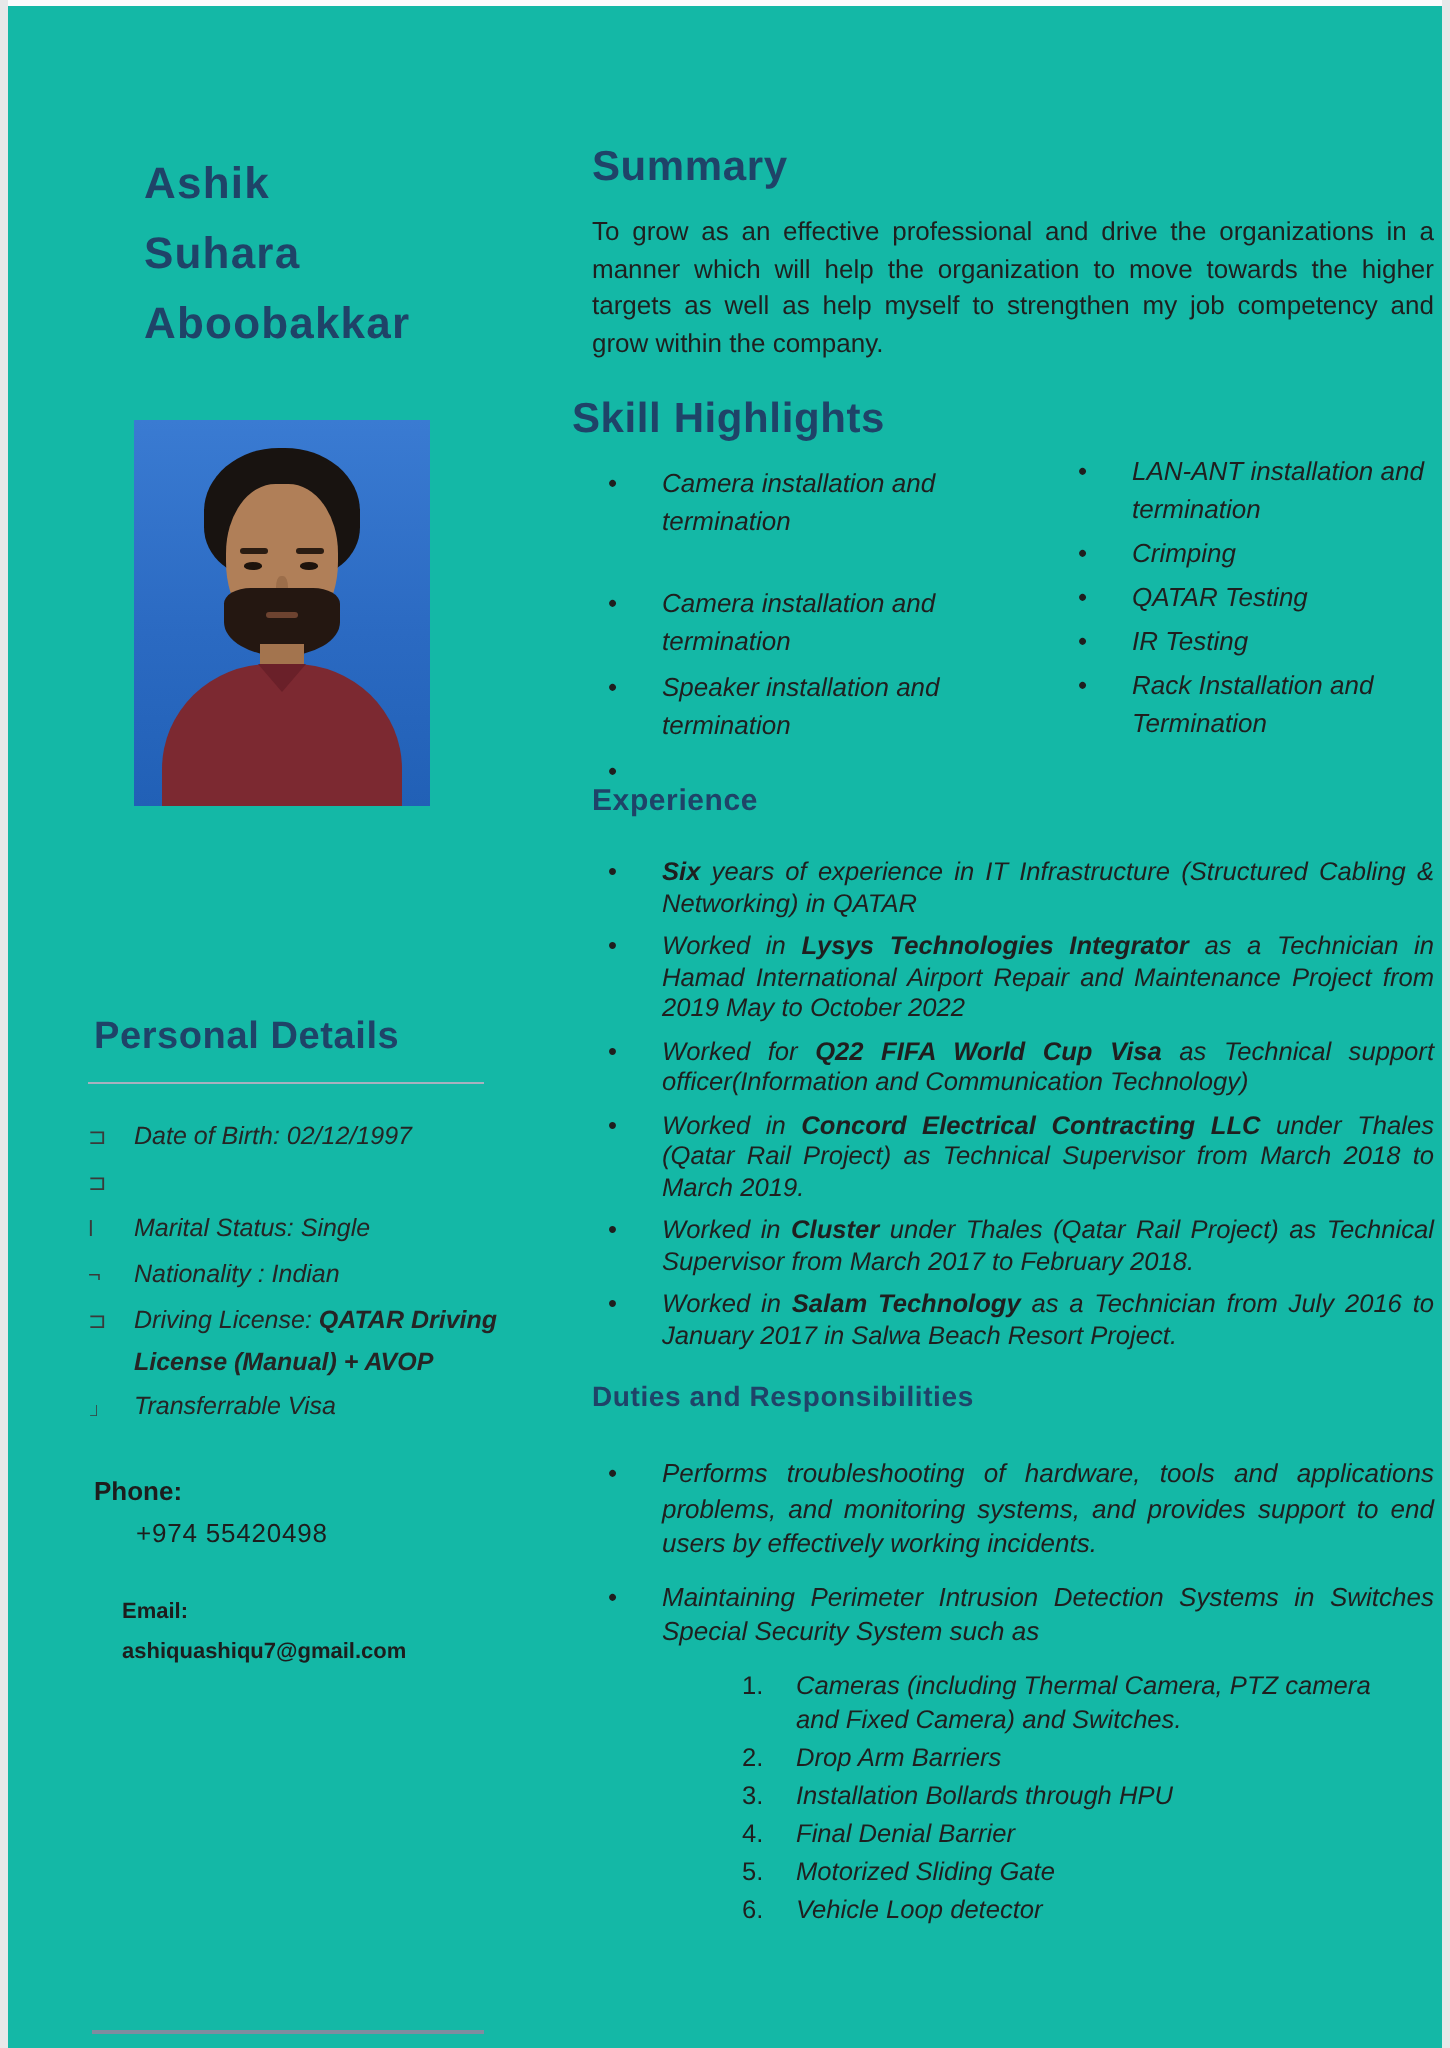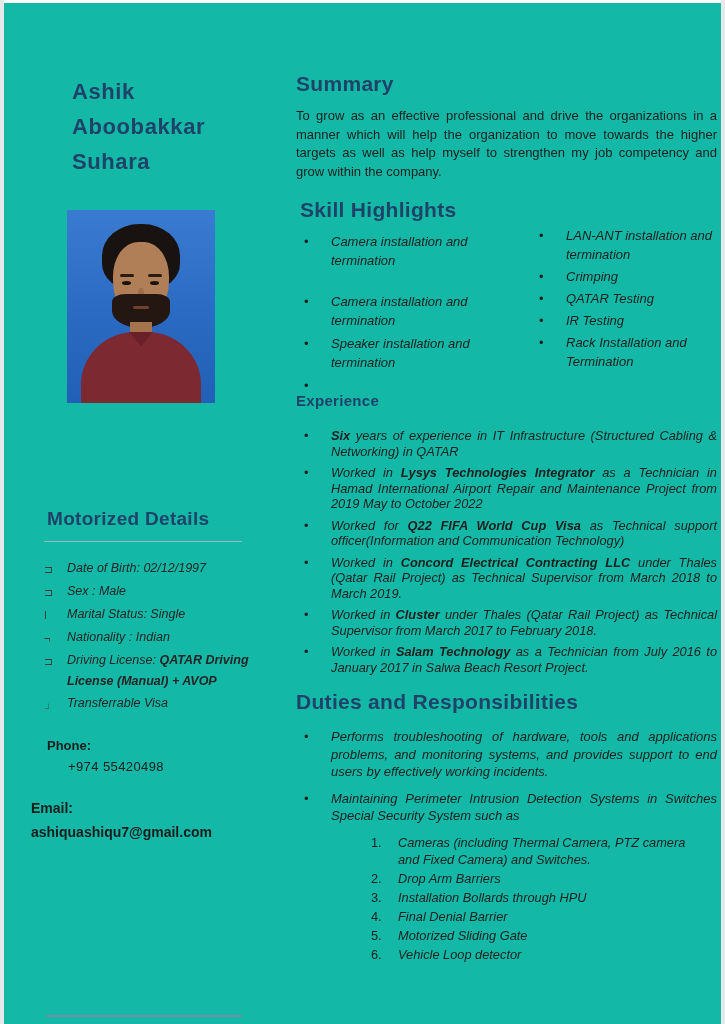--- a/index.html
+++ b/index.html
@@ -45,45 +45,45 @@
     font-size:19px;font-weight:700;color:#1f4368;letter-spacing:0.4px;
   }
   .pd-rule{position:absolute;left:40px;top:541px;width:198px;height:1px;background:#a7b1bf;}
   .pd-list{position:absolute;left:40px;top:558px;width:208px;font-size:12.5px;color:#252525;line-height:21px;}
   .pd-list .li{margin-bottom:1px;}
   .pd-list .marker{flex:0 0 23px;font-size:11px;color:#3a3a3a;padding-top:1px;}
 
   .phone-block{position:absolute;left:43px;top:738px;width:210px;font-size:13px;color:#1d1d1d;}
   .phone-label{font-weight:700;}
   .phone-value{margin-top:6px;padding-left:21px;letter-spacing:0.4px;}
-  .email-block{position:absolute;left:27px;top:800px;width:230px;font-size:14px;color:#1d1d1d;}
+  .email-block{position:absolute;left:57px;top:800px;width:230px;font-size:11px;color:#1d1d1d;}
   .email-label{font-weight:700;}
   .email-value{margin-top:8px;font-weight:700;}
   .bottom-rule{position:absolute;left:42px;top:1015px;width:196px;height:2px;background:#7f8c9f;}
   .sec-title{font-weight:700;color:#1f4368;letter-spacing:0.3px;}
   .summary-title{position:absolute;left:292px;top:72px;font-size:21px;}
   .summary-body{
     position:absolute;left:292px;top:107px;width:421px;
     font-size:13px;line-height:18.5px;color:#1f1f1f;text-align:justify;
   }
-  .skills-title{position:absolute;left:296px;top:198px;font-size:21px;}
+  .skills-title{position:absolute;left:282px;top:198px;font-size:21px;}
   .skills-left{position:absolute;left:292px;top:232px;width:228px;font-size:13px;line-height:19px;color:#1f1f1f;}
   .skills-left .li{margin-bottom:4px;}
   .skills-right{position:absolute;left:527px;top:226px;width:186px;font-size:13px;line-height:19px;color:#1f1f1f;}
   .skills-right .li{margin-bottom:3px;}
   .skill-marker{flex:0 0 27px;text-align:left;padding-left:8px;}
   .gap-after{margin-bottom:22px !important;}
 
   .exp-title{position:absolute;left:292px;top:392px;font-size:15px;}
   .exp-list{position:absolute;left:292px;top:428px;width:421px;font-size:12.8px;line-height:15.5px;color:#1f1f1f;}
   .exp-list .li{margin-bottom:6px;}
   .exp-list .li-text{text-align:justify;}
   .exp-list .marker{flex:0 0 27px;padding-left:8px;}
 
-  .duties-title{position:absolute;left:292px;top:690px;font-size:21px;}
+  .duties-title{position:absolute;left:292px;top:690px;font-size:14px;}
   .duties-list{position:absolute;left:292px;top:728px;width:421px;font-size:13px;line-height:17.5px;color:#1f1f1f;}
   .duties-list .li{margin-bottom:9px;}
   .duties-list .li-text{text-align:justify;}
   .duties-list .marker{flex:0 0 27px;padding-left:8px;}
   .num-list{position:absolute;left:365px;top:834px;width:330px;font-size:12.8px;line-height:17px;color:#1f1f1f;}
   .num-list .li{margin-bottom:2px;}
   .num-list .marker{flex:0 0 27px;padding-left:2px;}
 
   .li{display:flex;align-items:flex-start;}
   .li-text{flex:1 1 auto;font-style:italic;}
@@ -91,49 +91,48 @@
   .plain-line{display:block;}
 </style>
 </head>
 <body>
 
 <div class="page">
   <div class="top-strip"></div>
 
   <div class="name-block">
       <span class="plain-line">Ashik</span>
+      <span class="plain-line">Suhara</span>
       <span class="plain-line">Aboobakkar</span>
-      <span class="plain-line">Suhara</span>
     </div>
 
   <div class="photo" title="Profile photo of a bearded man in a maroon shirt on a blue background">
     <div class="hair"></div>
     <div class="face"></div>
     <div class="brow l"></div>
     <div class="brow r"></div>
     <div class="eye l"></div>
     <div class="eye r"></div>
     <div class="nose"></div>
     <div class="beard"></div>
     <div class="mouth"></div>
     <div class="neck"></div>
     <div class="shirt"></div>
     <div class="collar"></div>
   </div>
 
-  <div class="pd-title sec-title">Motorized Details</div>
+  <div class="pd-title sec-title">Personal Details</div>
   <div class="pd-rule"></div>
   <div class="pd-list">
       <div class="li">
         <span class="marker marker">⊐</span>
         <span class="li-text"><span>Date of Birth: 02/12/1997</span></span>
       </div>
       <div class="li">
         <span class="marker marker">⊐</span>
-        <span class="li-text"><span>Sex : Male</span></span>
       </div>
       <div class="li">
         <span class="marker marker">ǀ</span>
         <span class="li-text"><span>Marital Status: Single</span></span>
       </div>
       <div class="li">
         <span class="marker marker">¬</span>
         <span class="li-text"><span>Nationality : Indian</span></span>
       </div>
       <div class="li">

